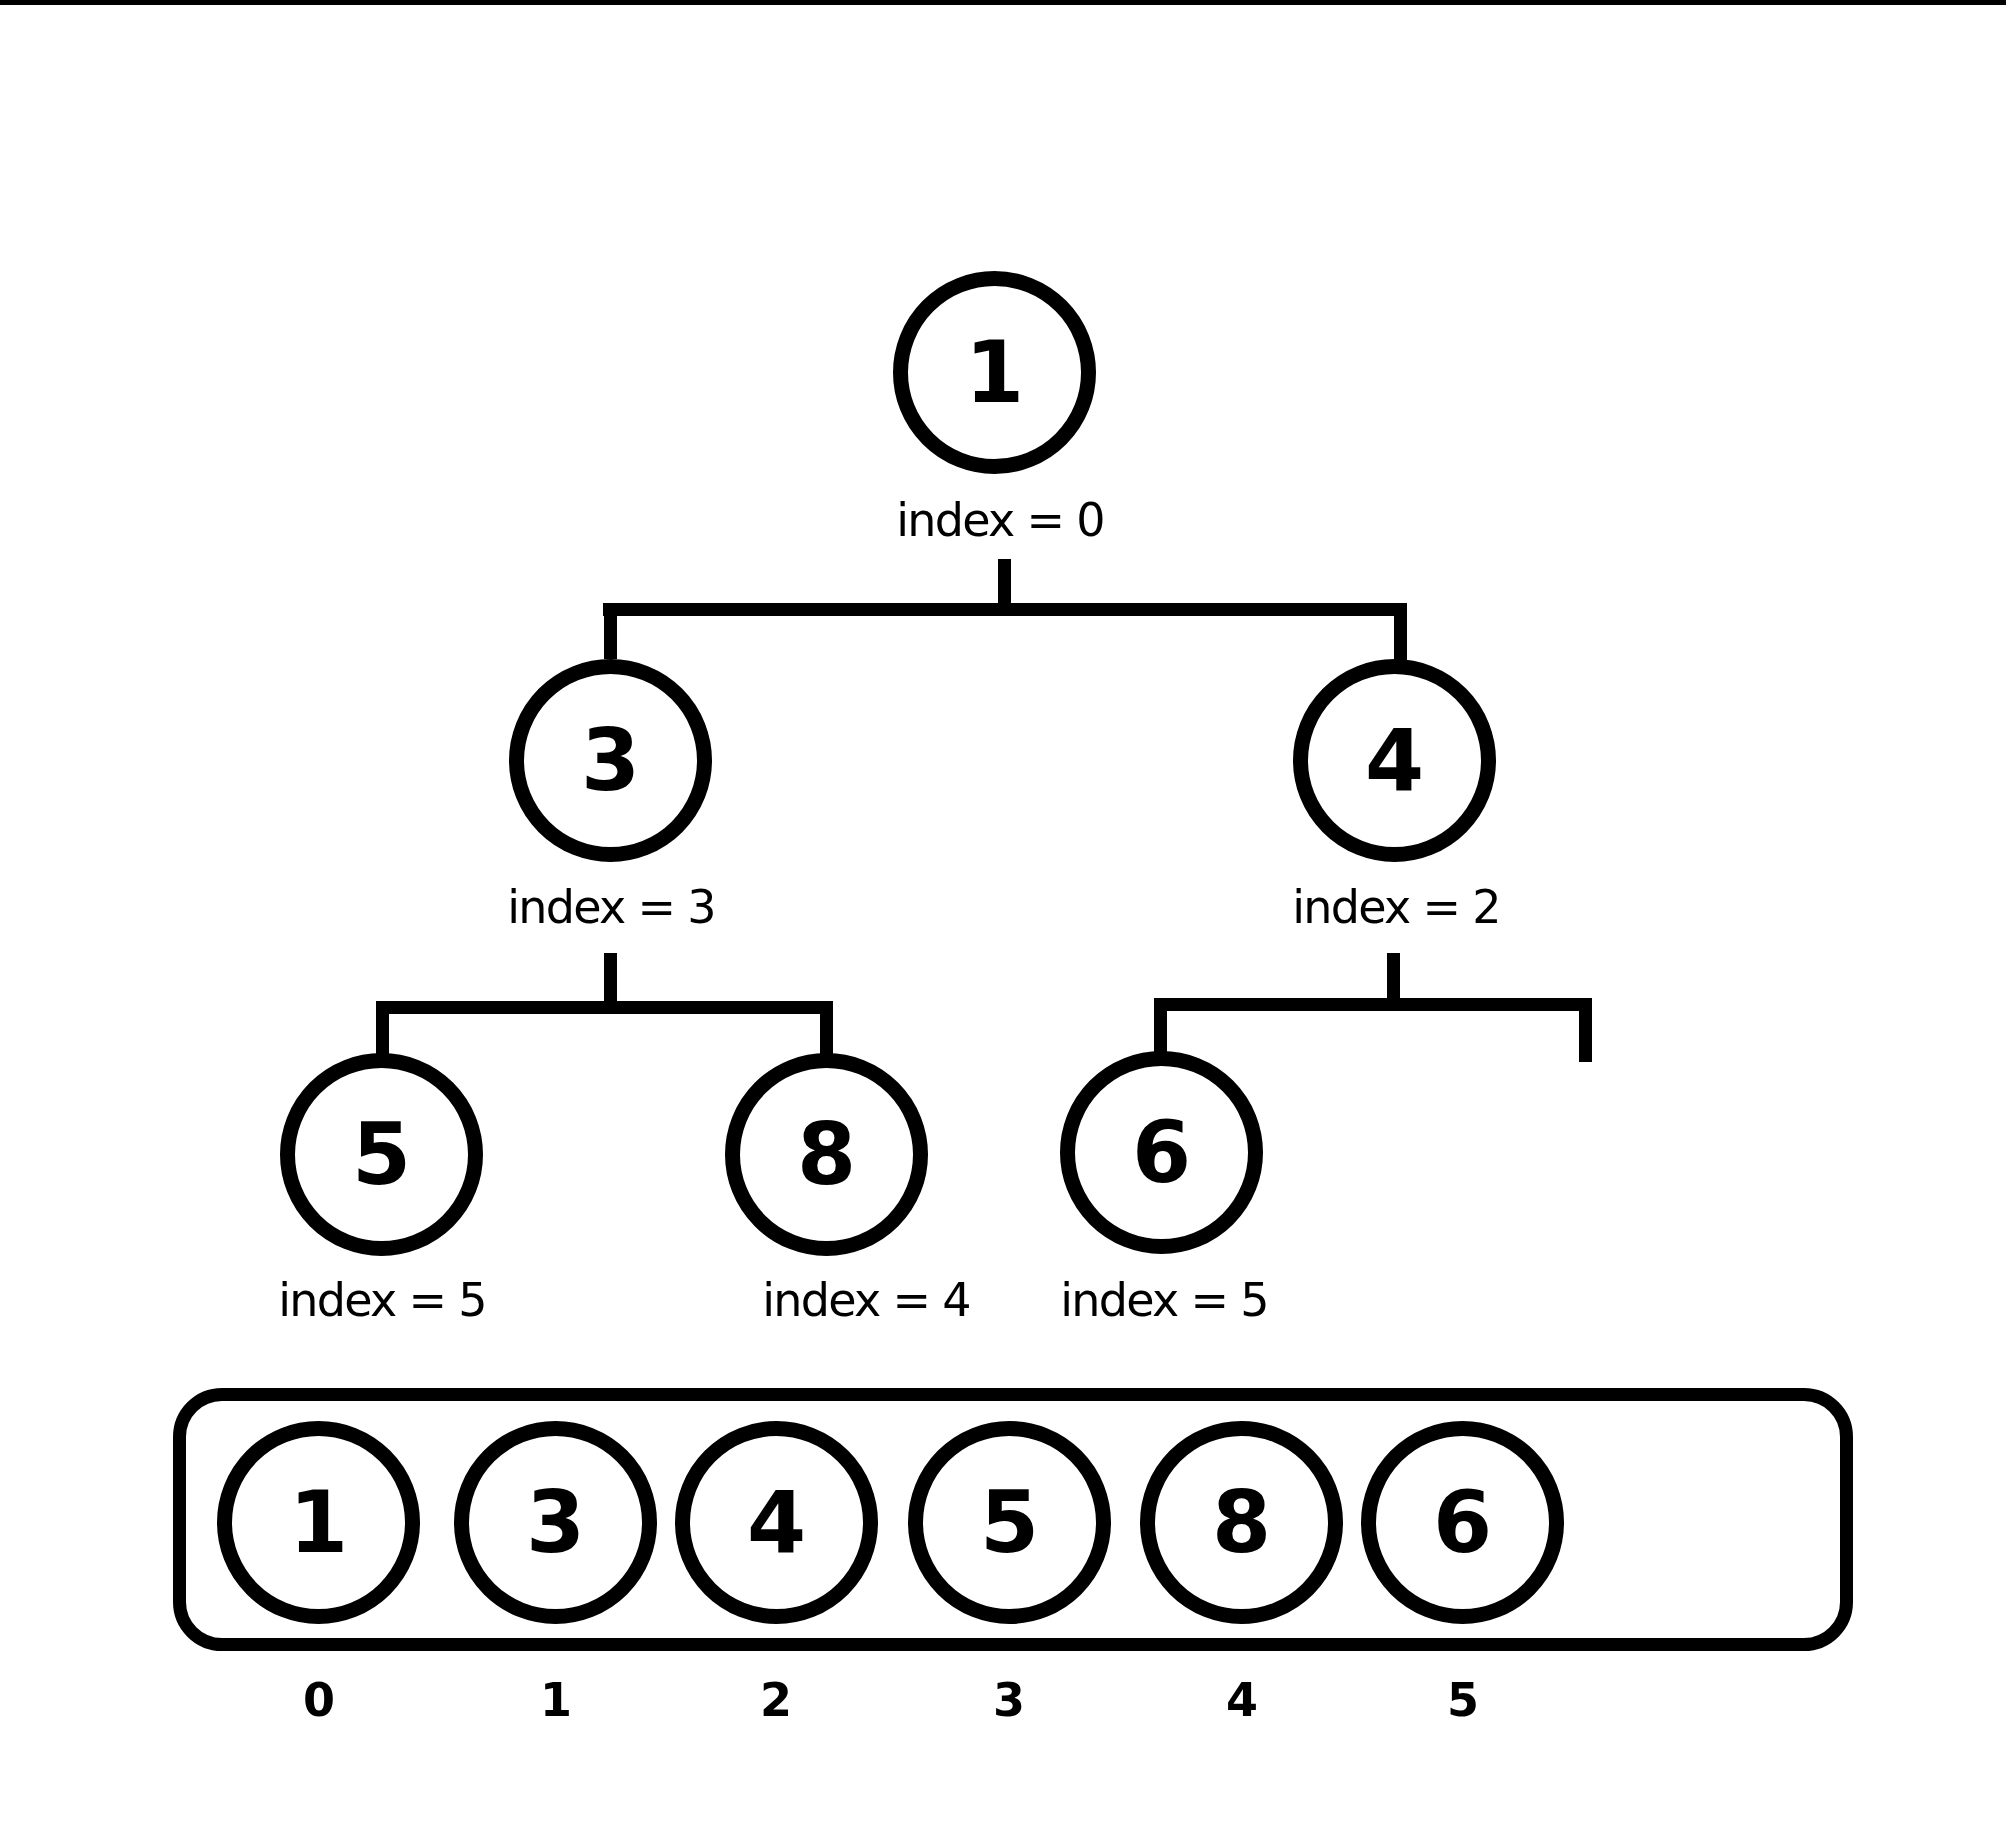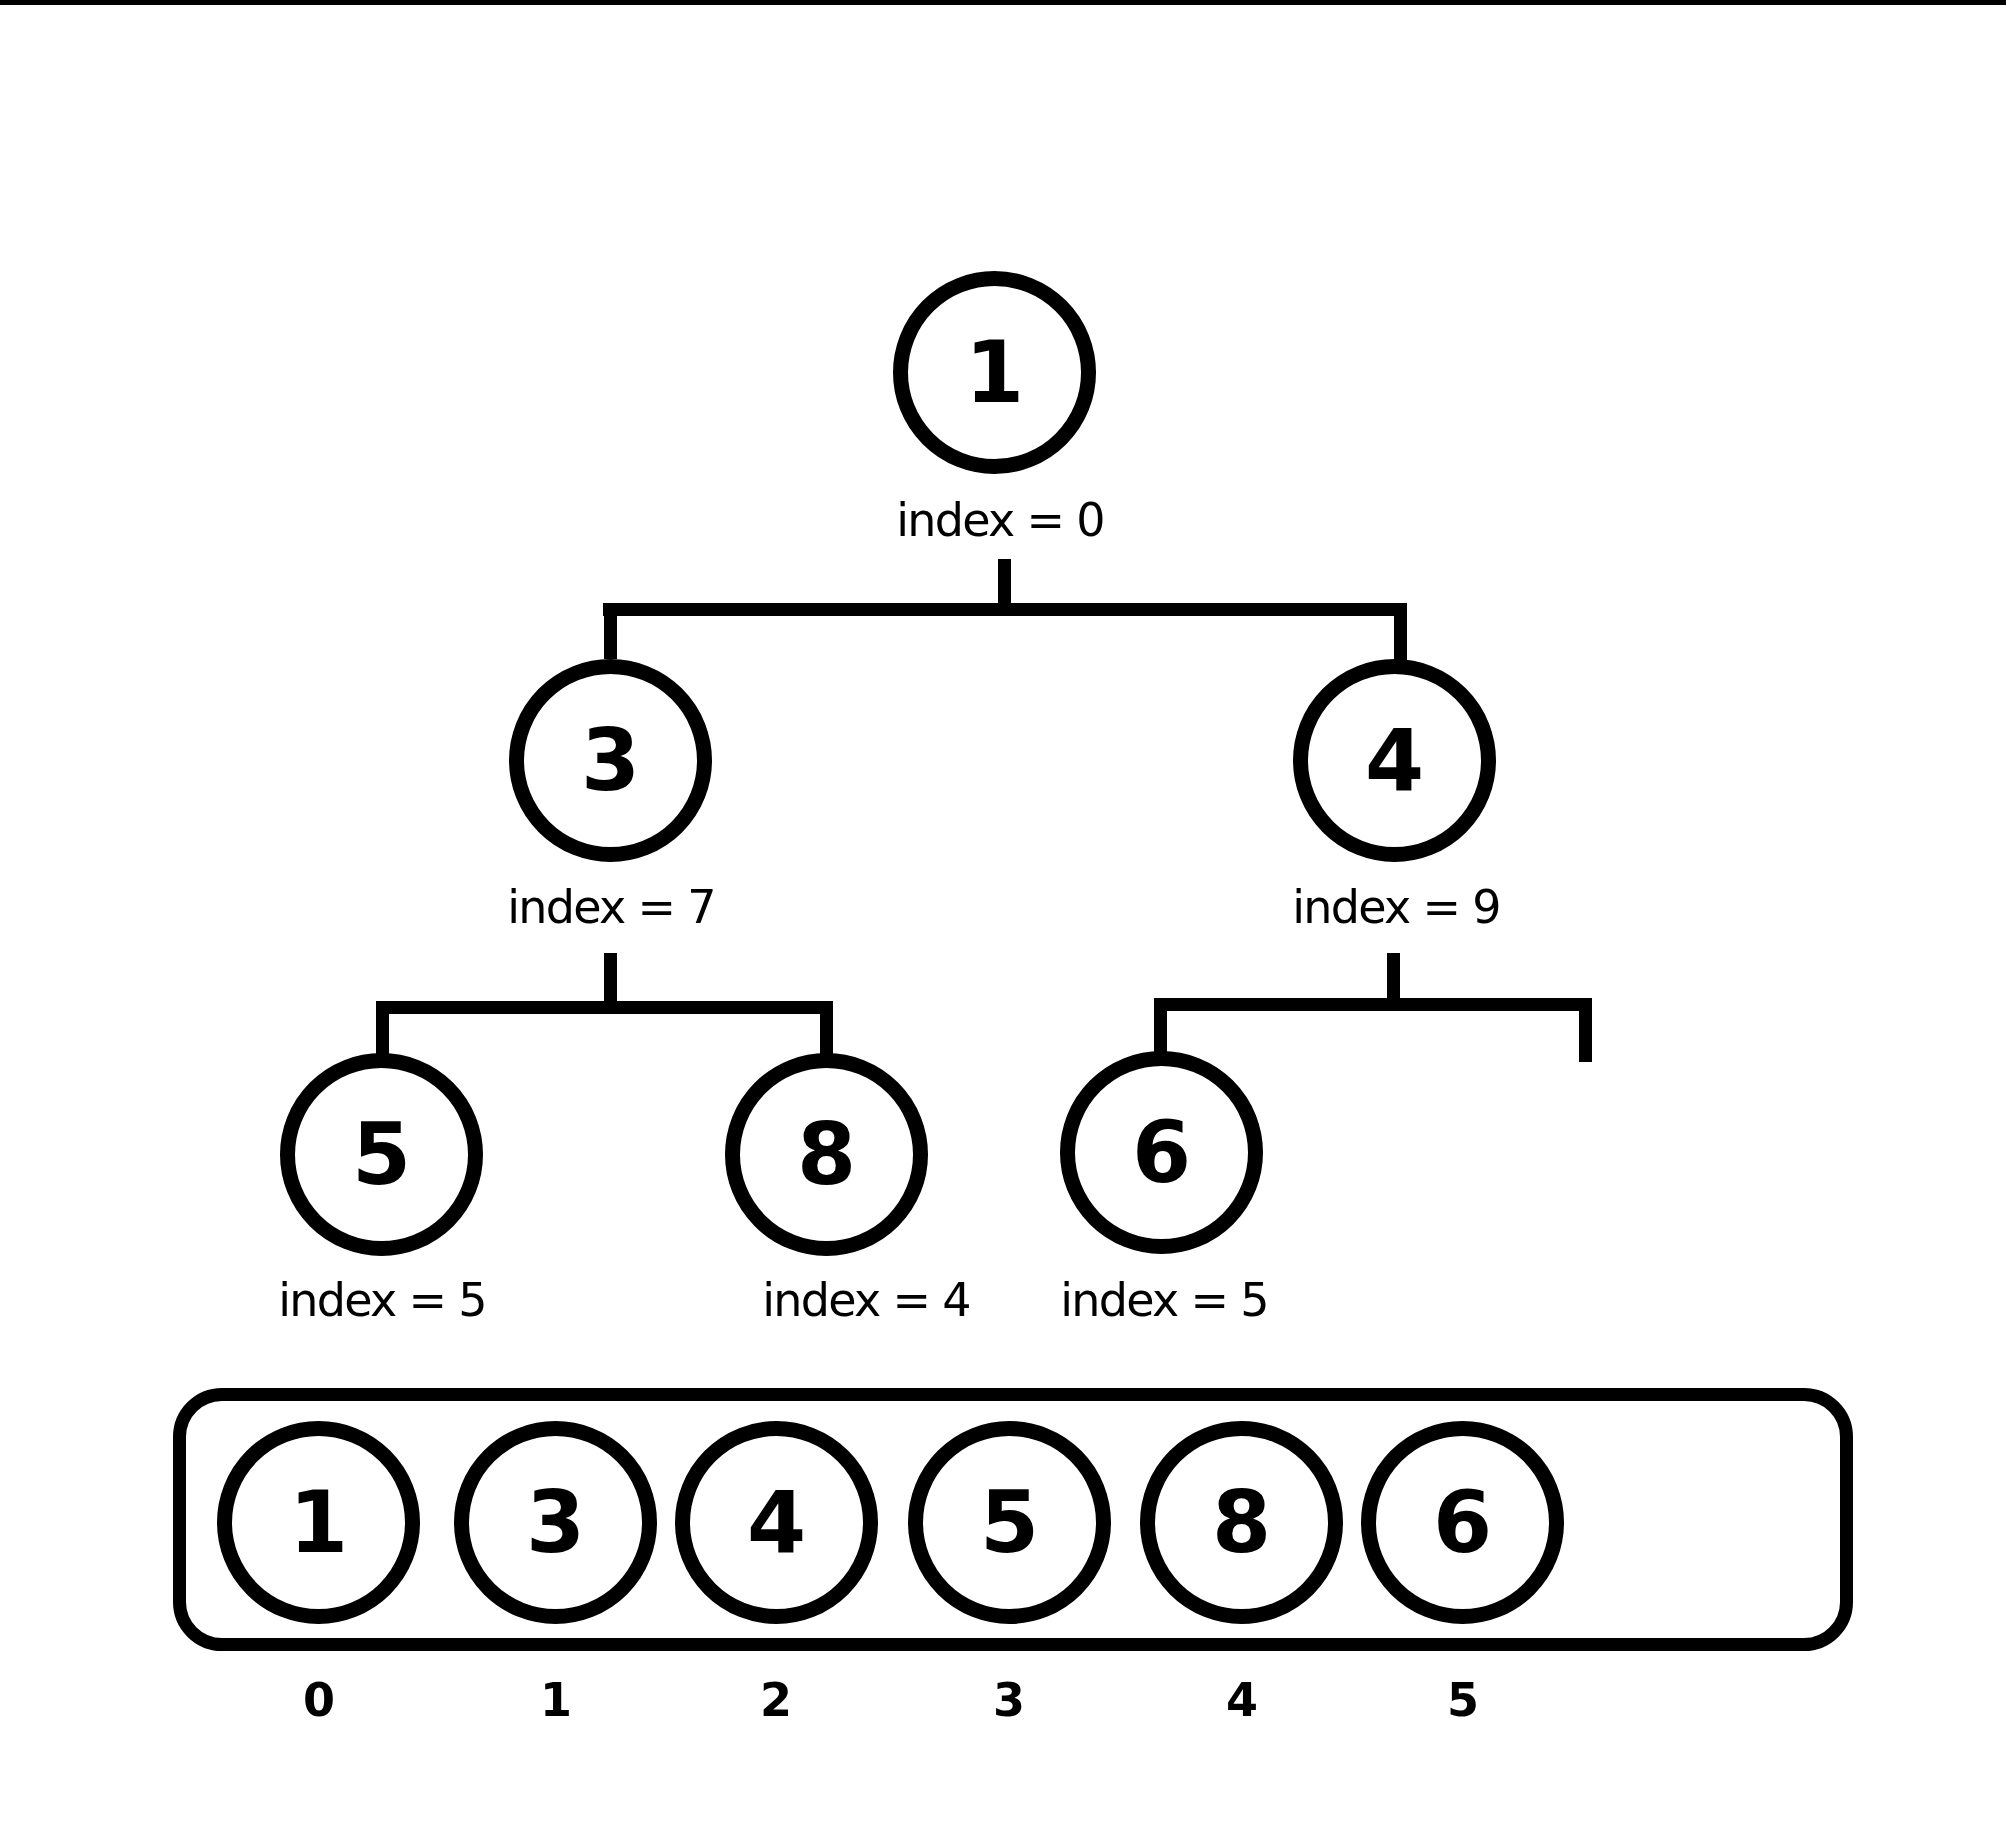--- a/index.html
+++ b/index.html
@@ -76,26 +76,26 @@
   <div class="edge" style="left:1579px;top:998px;width:12.7px;height:64px;"></div>
 
   <div class="circle" style="left:893px;top:271px;">
     <span class="val">1</span>
   </div>
   <div class="nlabel" style="left:1000px;top:520px;">index = 0</div>
 
   <div class="circle" style="left:509px;top:659px;">
     <span class="val">3</span>
   </div>
-  <div class="nlabel" style="left:611px;top:907px;">index = 7</div>
+  <div class="nlabel" style="left:611px;top:907px;">index = 3</div>
 
   <div class="circle" style="left:1293px;top:659px;">
     <span class="val">4</span>
   </div>
-  <div class="nlabel" style="left:1396px;top:907px;">index = 9</div>
+  <div class="nlabel" style="left:1396px;top:907px;">index = 2</div>
 
   <div class="circle" style="left:280px;top:1053px;">
     <span class="val">5</span>
   </div>
   <div class="nlabel" style="left:382px;top:1300px;">index = 5</div>
 
   <div class="circle" style="left:725px;top:1053px;">
     <span class="val">8</span>
   </div>
   <div class="nlabel" style="left:828px;top:1300px;margin-left:38px;">index = 4</div>

